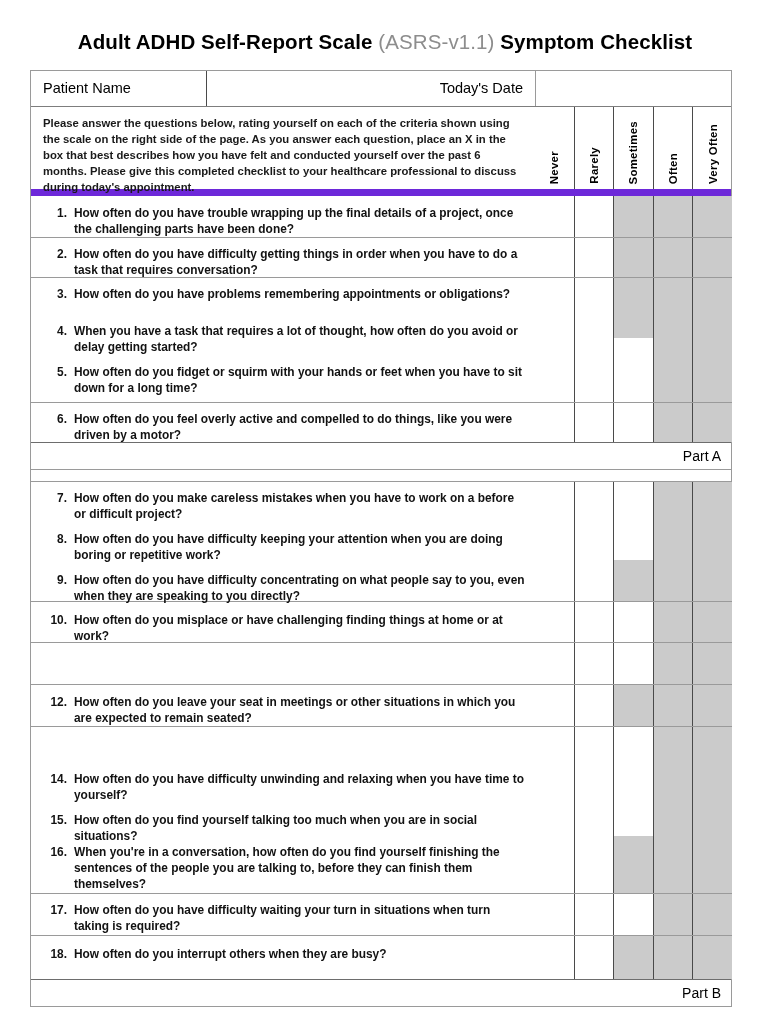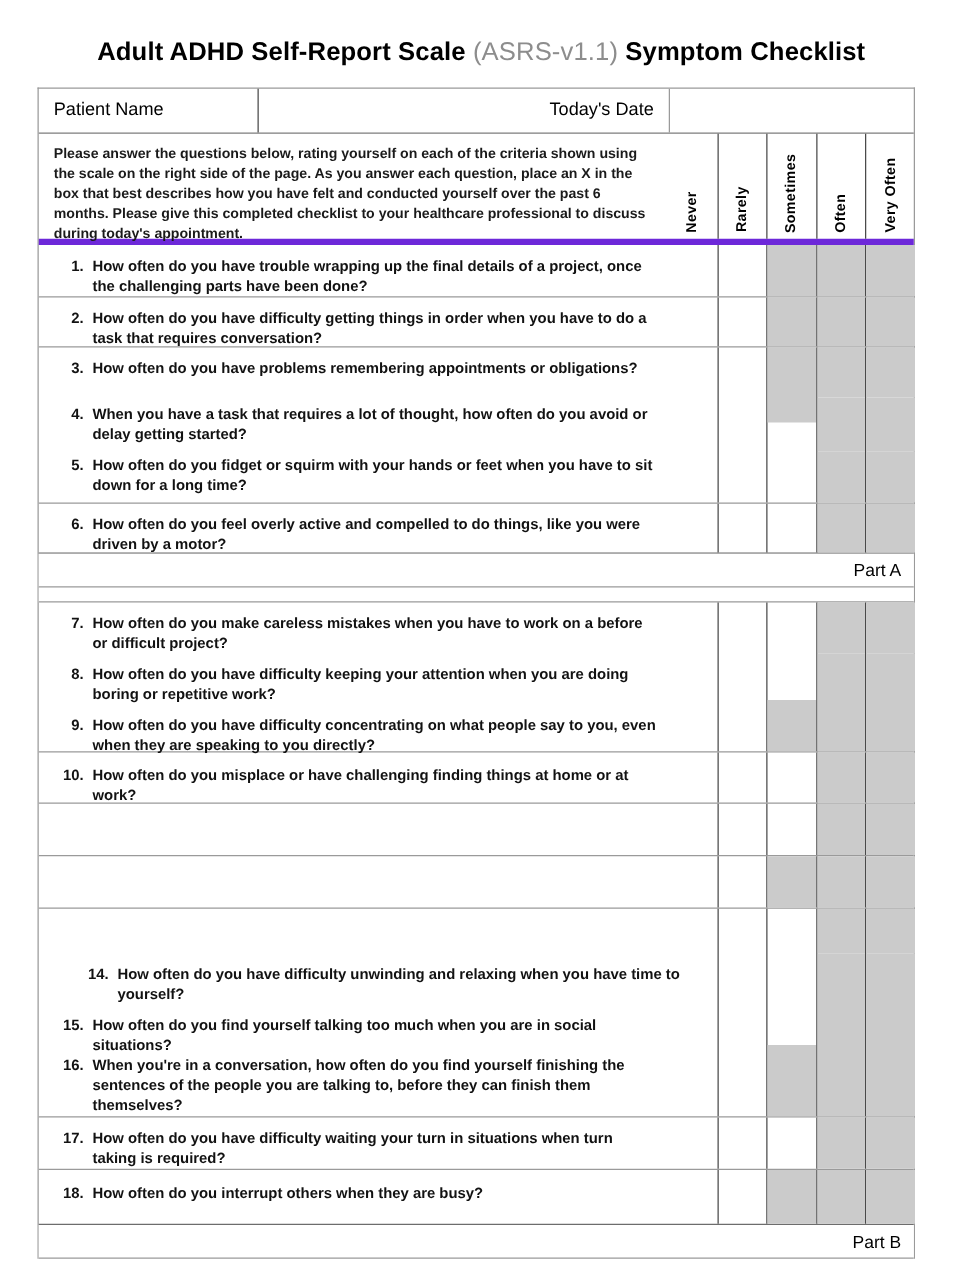--- a/index.html
+++ b/index.html
@@ -75,21 +75,21 @@
   .id-div2 {
     position: absolute;
     left: 504px; top: 0; bottom: 0;
     width: 1px; background: #9a9a9a;
   }
 
   
   .head-row {
     position: relative;
     height: 89px;
-    border-bottom: 5px solid #6d28d9;
+    border-bottom: 7px solid #6d28d9;
     box-sizing: border-box;
   }
   .instructions {
     position: absolute;
     left: 12px; top: 8px;
     width: 478px;
     font-size: 11.3px;
     line-height: 1.42;
     font-weight: bold;
     color: #1a1a1a;
@@ -468,20 +468,26 @@
         <div class="ans-col">
             <div class="cell shaded" style="top:0;bottom:0;"></div>
           </div>
         <div class="ans-col">
             <div class="cell shaded" style="top:0;bottom:0;"></div>
           </div>
       </div>
     </div>
 
     <div class="qblock" style="height:42px;">
+      <div class="qtext-col">
+        <div class="qitem" style="top:9px;">
+          <span class="qnum">12.</span>
+          <span class="qbody">How often do you leave your seat in meetings or other situations in which you are expected to remain seated?</span>
+        </div>
+      </div>
       <div class="ans-grid">
         <div class="ans-col">
             <div class="cell" style="top:0;bottom:0;"></div>
           </div>
         <div class="ans-col">
             <div class="cell" style="top:0;bottom:0;"></div>
           </div>
         <div class="ans-col">
             <div class="cell shaded" style="top:0;bottom:0;"></div>
           </div>
@@ -489,21 +495,21 @@
             <div class="cell shaded" style="top:0;bottom:0;"></div>
           </div>
         <div class="ans-col">
             <div class="cell shaded" style="top:0;bottom:0;"></div>
           </div>
       </div>
     </div>
 
     <div class="qblock" style="height:167px;">
       <div class="qtext-col">
-        <div class="qitem" style="top:44px;margin-left:20px;">
+        <div class="qitem" style="top:44px;">
           <span class="qnum">14.</span>
           <span class="qbody">How often do you have difficulty unwinding and relaxing when you have time to yourself?</span>
         </div>
         <div class="qitem" style="top:85px;">
           <span class="qnum">15.</span>
           <span class="qbody">How often do you find yourself talking too much when you are in social situations?</span>
         </div>
         <div class="qitem" style="top:117px;">
           <span class="qnum">16.</span>
           <span class="qbody">When you're in a conversation, how often do you find yourself finishing the sentences of the people you are talking to, before they can finish them themselves?</span>

